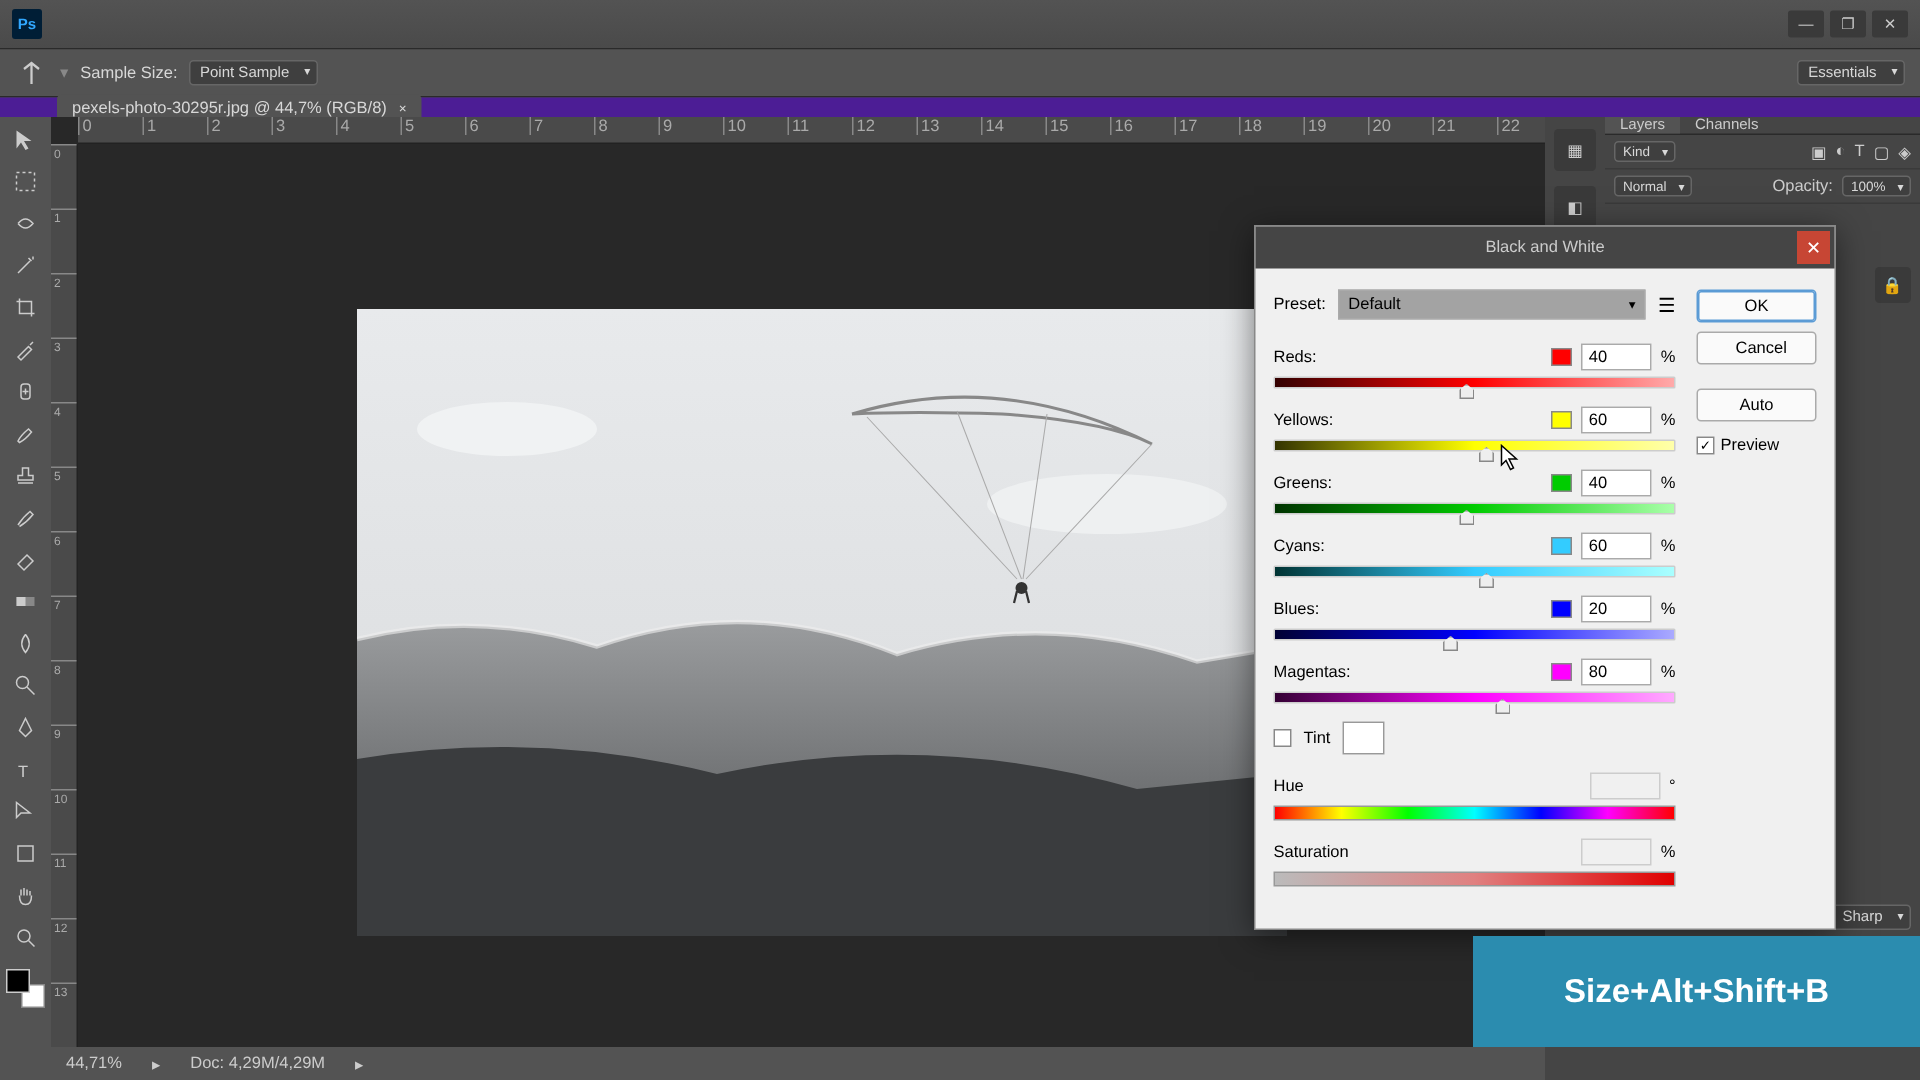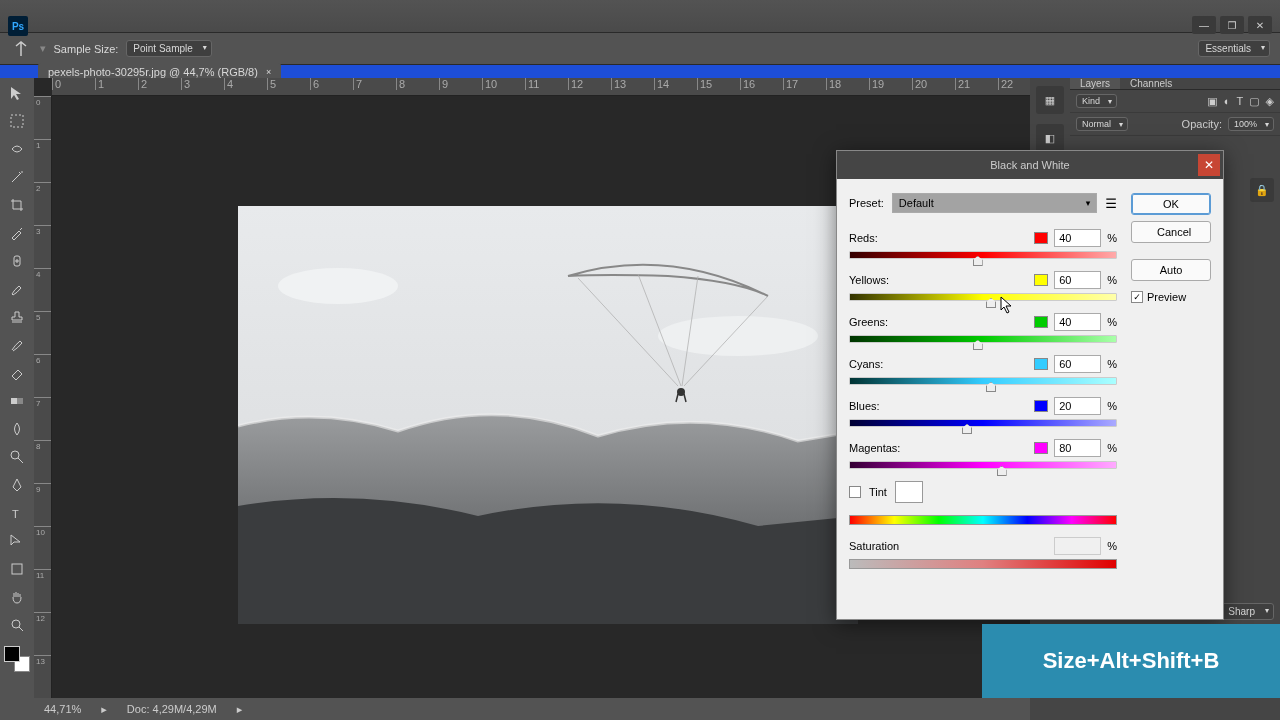--- a/index.html
+++ b/index.html
@@ -1,34 +1,34 @@
 <!DOCTYPE html>
 <html><head>
 <meta charset="utf-8">
 <style>
 * { margin: 0; padding: 0; box-sizing: border-box; font-family: "Segoe UI", Tahoma, sans-serif; font-size: 11px; user-select: none; }
 body { width: 1280px; height: 720px; background: #535353; overflow: hidden; position: relative; }
 
 
-.menubar { height: 18px; background: linear-gradient(#535353,#4a4a4a); display: flex; align-items: flex-start; padding: 16px 8px; color: #d8d8d8; border-bottom: 1px solid #2a2a2a; }
+.menubar { height: 18px; background: linear-gradient(#535353,#4a4a4a); display: flex; align-items: center; padding: 16px 8px; color: #d8d8d8; border-bottom: 1px solid #2a2a2a; }
 .ps-logo { width: 20px; height: 20px; background: #001e36; color: #31a8ff; display: flex; align-items: center; justify-content: center; font-weight: bold; font-size: 10px; margin-right: 12px; border-radius: 2px; }
 .menubar .menu-item { padding: 4px 10px; cursor: default; text-decoration: underline; text-decoration-color: transparent; }
 .menubar .menu-item:first-letter { text-decoration: underline; }
 .window-controls { margin-left: auto; display: flex; gap: 4px; }
 .wc-btn { width: 24px; height: 18px; background: #3a3a3a; color: #ccc; display: flex; align-items: center; justify-content: center; font-size: 10px; border-radius: 2px; }
 
 
 .options-bar { height: 32px; background: #535353; display: flex; align-items: center; padding: 0 10px; color: #d8d8d8; border-bottom: 1px solid #2a2a2a; gap: 8px; }
 .tool-icon-sm { width: 22px; height: 22px; display: flex; align-items: center; justify-content: center; }
 .dropdown-sm { background: #3f3f3f; border: 1px solid #666; border-radius: 3px; padding: 2px 18px 2px 6px; color: #d8d8d8; position: relative; font-size: 10px; }
 .dropdown-sm::after { content: "▾"; position: absolute; right: 4px; top: 2px; font-size: 8px; }
 .essentials { margin-left: auto; }
 
 
-.doctab-bar { height: 16px; background: #1d4ed8; display: flex; align-items: flex-end; padding-left: 38px; }
+.doctab-bar { height: 16px; background: #4c1d95; display: flex; align-items: flex-end; padding-left: 38px; }
 .doctab { background: #535353; color: #d8d8d8; padding: 3px 10px; font-size: 10px; display: flex; align-items: center; gap: 8px; border-top-left-radius: 3px; border-top-right-radius: 3px; }
 .doctab .close { font-size: 9px; }
 
 
 .tools { position: absolute; left: 0; top: 78px; width: 34px; background: #535353; display: flex; flex-direction: column; align-items: center; padding: 4px 0; gap: 6px; z-index: 5; }
 .tool { width: 26px; height: 22px; display: flex; align-items: center; justify-content: center; color: #d8d8d8; }
 .fgbg { width: 26px; height: 26px; position: relative; margin-top: 4px; }
 .fgbg .fg { position: absolute; width: 16px; height: 16px; background: #000; border: 1px solid #ccc; top: 0; left: 0; }
 .fgbg .bg { position: absolute; width: 16px; height: 16px; background: #fff; border: 1px solid #888; bottom: 0; right: 0; }
 
@@ -412,20 +412,25 @@
       <div class="slider-thumb" style="left:57%"></div>
     </div>
           </div>
         </div>
       <div class="tint-row">
         <span class="chk"></span>
         <span>Tint</span>
         <div class="tint-swatch"></div>
       </div>
       <div class="slider-row">
+        <div class="slider-head">
+          <span class="slider-label">Hue</span>
+          <input class="slider-input" style="background: rgb(240, 240, 240); border-color: rgb(204, 204, 204);">
+          <span class="slider-pct">°</span>
+        </div>
         <div class="hue-track"></div>
       </div>
       <div class="slider-row">
         <div class="slider-head">
           <span class="slider-label">Saturation</span>
           <input class="slider-input" style="background: rgb(240, 240, 240); border-color: rgb(204, 204, 204);">
           <span class="slider-pct">%</span>
         </div>
         <div class="sat-track"></div>
       </div>

